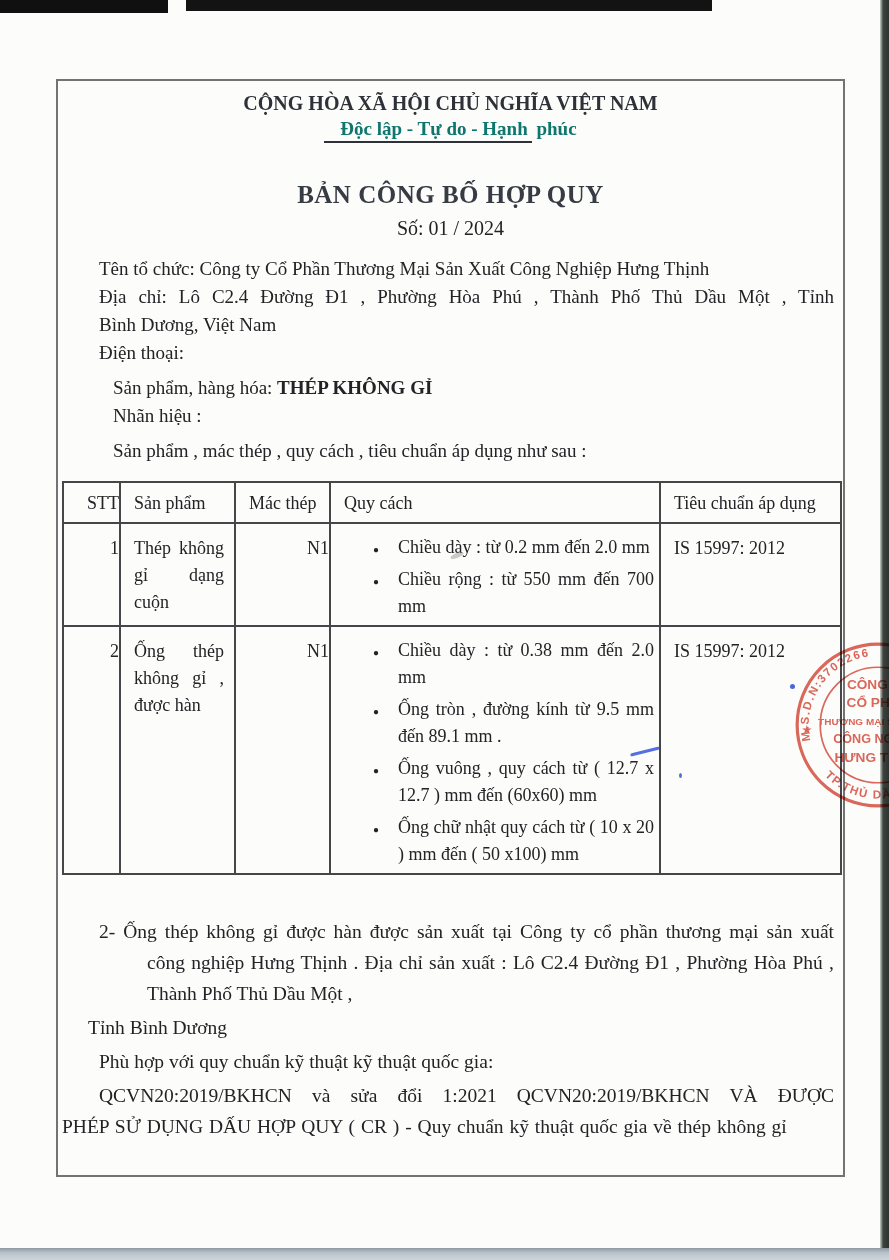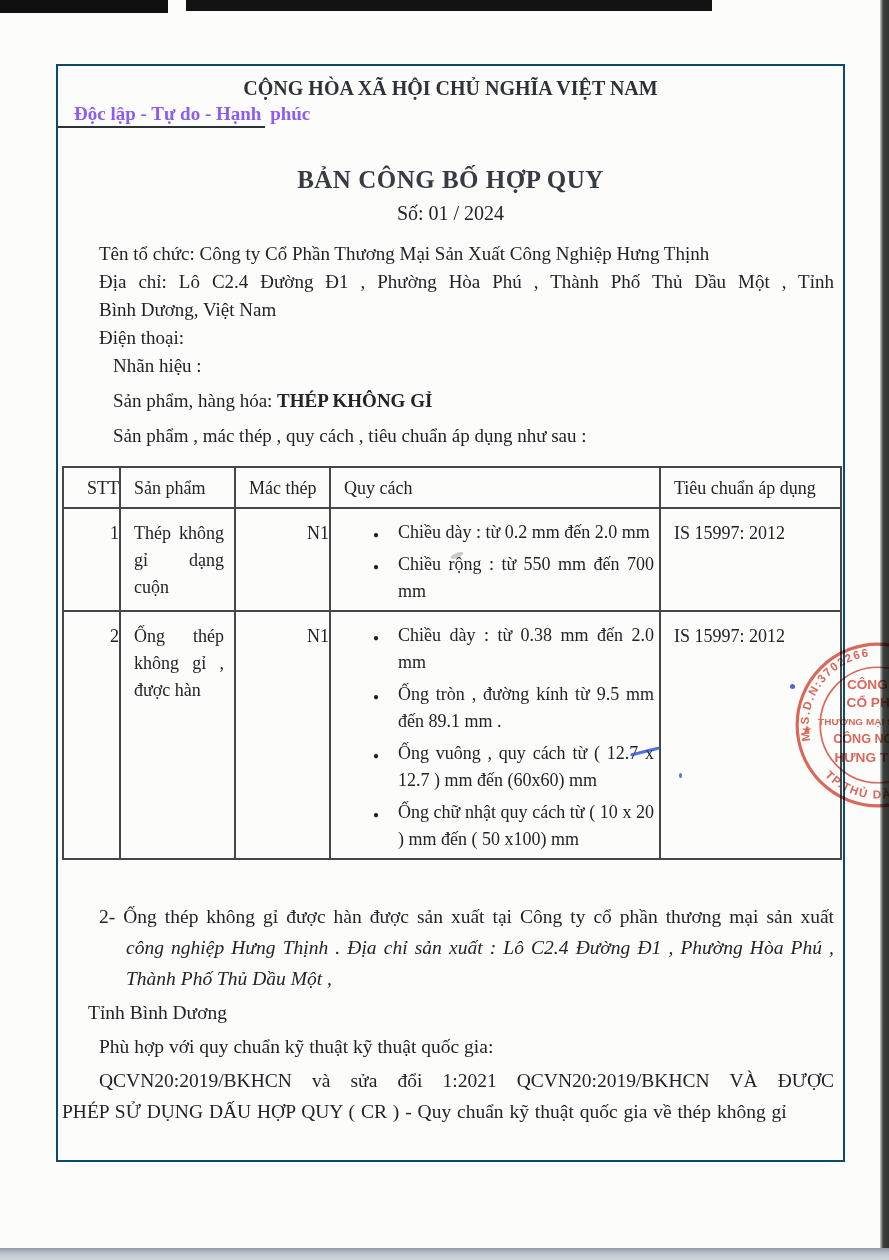--- a/index.html
+++ b/index.html
@@ -11,26 +11,26 @@
   
   .scan-strip-top-a { position:absolute; left:0; top:0; width:168px; height:13px; background:#101010; }
   .scan-strip-top-b { position:absolute; left:186px; top:0; width:526px; height:11px; background:#131313; }
   .scan-edge-right  { position:absolute; right:0; top:0; width:9px; height:1260px;
                       background:linear-gradient(to right,#c9cec9 0%, #3c423e 35%, #2e332f 100%); }
   .scan-edge-bottom { position:absolute; left:0; bottom:0; width:889px; height:12px;
                       background:linear-gradient(to bottom,#8f99a3 0%, #b9c2c9 40%, #cfd6db 100%); }
 
   
   .frame {
-    position:absolute; left:56px; top:64px; width:789px; height:1098px;
-    border:2px solid #0c4a6e; box-sizing:border-box;
+    position:absolute; left:56px; top:79px; width:789px; height:1098px;
+    border:2px solid #737373; box-sizing:border-box;
   }
 
   .motto1 { margin-top:11px; text-align:center; font-weight:bold; font-size:20px; color:#2e3138; }
-  .motto2 { margin-top:3px; font-weight:bold; font-size:19px; color:#8b5cf6; }
+  .motto2 { margin-top:3px; text-align:center; font-weight:bold; font-size:19px; color:#0f766e; }
   .motto2 .underlined { display:inline-block; border-bottom:2px solid #2e3138; padding:0 4px 1px 16px; }
   .doc-title { margin-top:38px; text-align:center; font-weight:bold; font-size:25px; letter-spacing:.5px; color:#363b44; }
   .doc-no { margin-top:8px; text-align:center; font-size:20px; }
 
   .body-text { margin:15px 9px 0 41px; font-size:19px; line-height:28px; }
   .body-text .line { min-height:28px; }
   .stretch { text-align:justify; text-align-last:justify; }
   .indented { margin-left:14px; }
   .gap-top { margin-top:7px; }
   .bold { font-weight:bold; }
@@ -46,21 +46,21 @@
   tr.row-2 { height:237px; }
   td.cell-pad { padding:11px 10px 0 13px; text-align:justify; }
   td.cell-top { padding-top:11px; }
   td.cell-qc { padding:10px 5px 0 4px; }
   ul.spec-list { margin:0; padding:0 0 0 63px; list-style:none; }
   li.spec-item { position:relative; margin-bottom:5px; text-align:justify; }
   li.spec-item::before { content:"●"; position:absolute; left:-25px; top:2px; font-size:10px; }
 
   .notes { margin:41px 9px 0 41px; font-size:19.5px; line-height:31px; }
   .notes .para { margin-top:3px; }
-  .hang { margin-left:27px;font-style:italic; }
+  .hang { margin-left:48px; }
   .outdent-sm { margin-left:-11px; }
   .outdent-lg { margin-left:-37px; word-spacing:1px; }
 
   
   .stamp {
     position:absolute; left:773px; top:620px; width:210px; height:210px;
     color:#d9574a; opacity:.9; mix-blend-mode:multiply;
     font-family:"Liberation Sans", sans-serif;
   }
 
@@ -86,22 +86,22 @@
   <div class="motto2"><span class="underlined">Độc lập - Tự do - Hạnh</span><span> phúc</span></div>
 
   <div class="doc-title">BẢN CÔNG BỐ HỢP QUY</div>
   <div class="doc-no">Số: 01 / 2024</div>
 
   <div class="body-text">
     <div class="line">Tên tổ chức: Công ty Cổ Phần Thương Mại Sản Xuất Công Nghiệp Hưng Thịnh</div>
     <div class="line stretch">Địa chỉ: Lô C2.4 Đường Đ1 , Phường Hòa Phú , Thành Phố Thủ Dầu Một , Tỉnh</div>
     <div class="line">Bình Dương, Việt Nam</div>
     <div class="line">Điện thoại:</div>
+    <div class="line indented gap-top"><span>Sản phẩm, hàng hóa: </span><span class="bold">THÉP KHÔNG GỈ</span></div>
     <div class="line indented">Nhãn hiệu :</div>
-    <div class="line indented gap-top"><span>Sản phẩm, hàng hóa: </span><span class="bold">THÉP KHÔNG GỈ</span></div>
     <div class="line indented gap-top">Sản phẩm , mác thép , quy cách , tiêu chuẩn áp dụng như sau :</div>
   </div>
 
   <table class="spec-table">
     <colgroup>
       <col style="width:57px">
         <col style="width:115px">
         <col style="width:95px">
         <col style="width:330px">
         <col style="width:181px">

